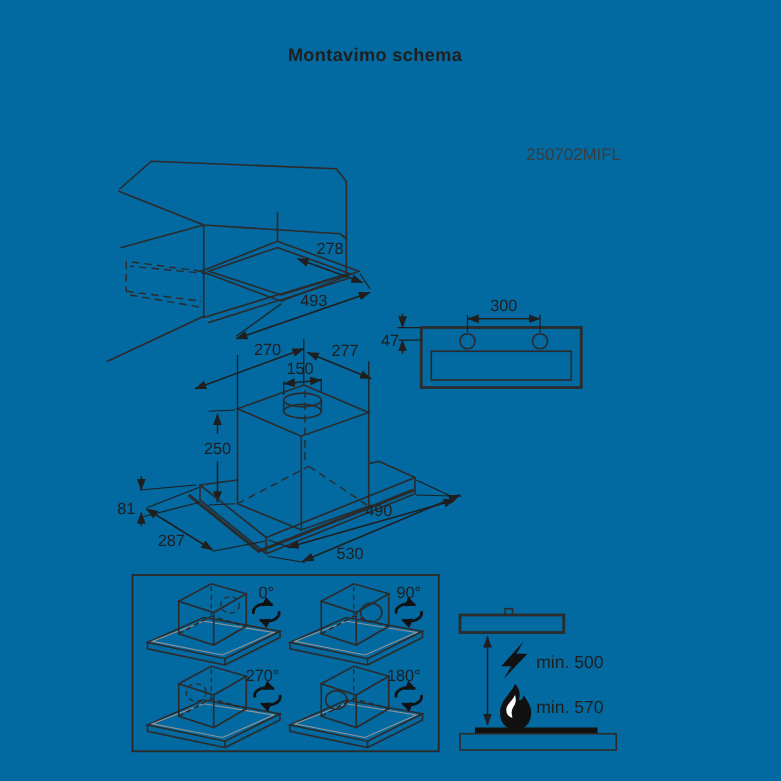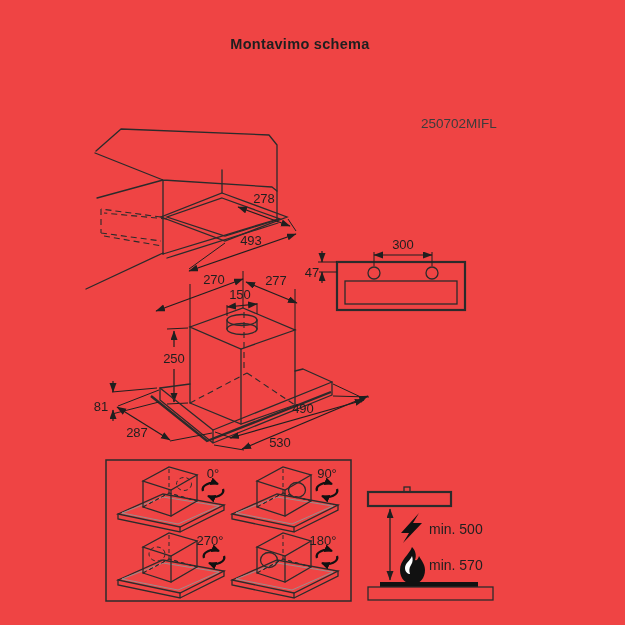--- a/index.html
+++ b/index.html
@@ -1,16 +1,16 @@
 <!DOCTYPE html>
 <html><head>
 <meta charset="utf-8">
 <style>
   html,body{margin:0;padding:0;background:#ffffff;}
-  .page{position:relative;width:625px;height:625px;background:#ef4444;overflow:hidden;
+  .page{position:relative;width:625px;height:625px;background:#0369a1;overflow:hidden;
         font-family:"Liberation Sans",sans-serif;}
   svg{display:block;}
   svg text{font-family:"Liberation Sans",sans-serif;fill:#1f1f1f;font-size:13px;}
   .ln{stroke:#2b2b2b;stroke-width:1.3;fill:none;stroke-linecap:round;}
   .lnthick{stroke:#2b2b2b;stroke-width:2.2;fill:none;}
   .dash{stroke:#2b2b2b;stroke-width:1.1;fill:none;stroke-dasharray:6 4;}
   .dash2{stroke:#2b2b2b;stroke-width:1;fill:none;stroke-dasharray:4 3;}
   .dim{stroke:#1f1f1f;stroke-width:1.2;fill:none;}
   .ext{stroke:#1f1f1f;stroke-width:1;fill:none;}
   .gray{stroke:#949494;stroke-width:.9;fill:none;}

